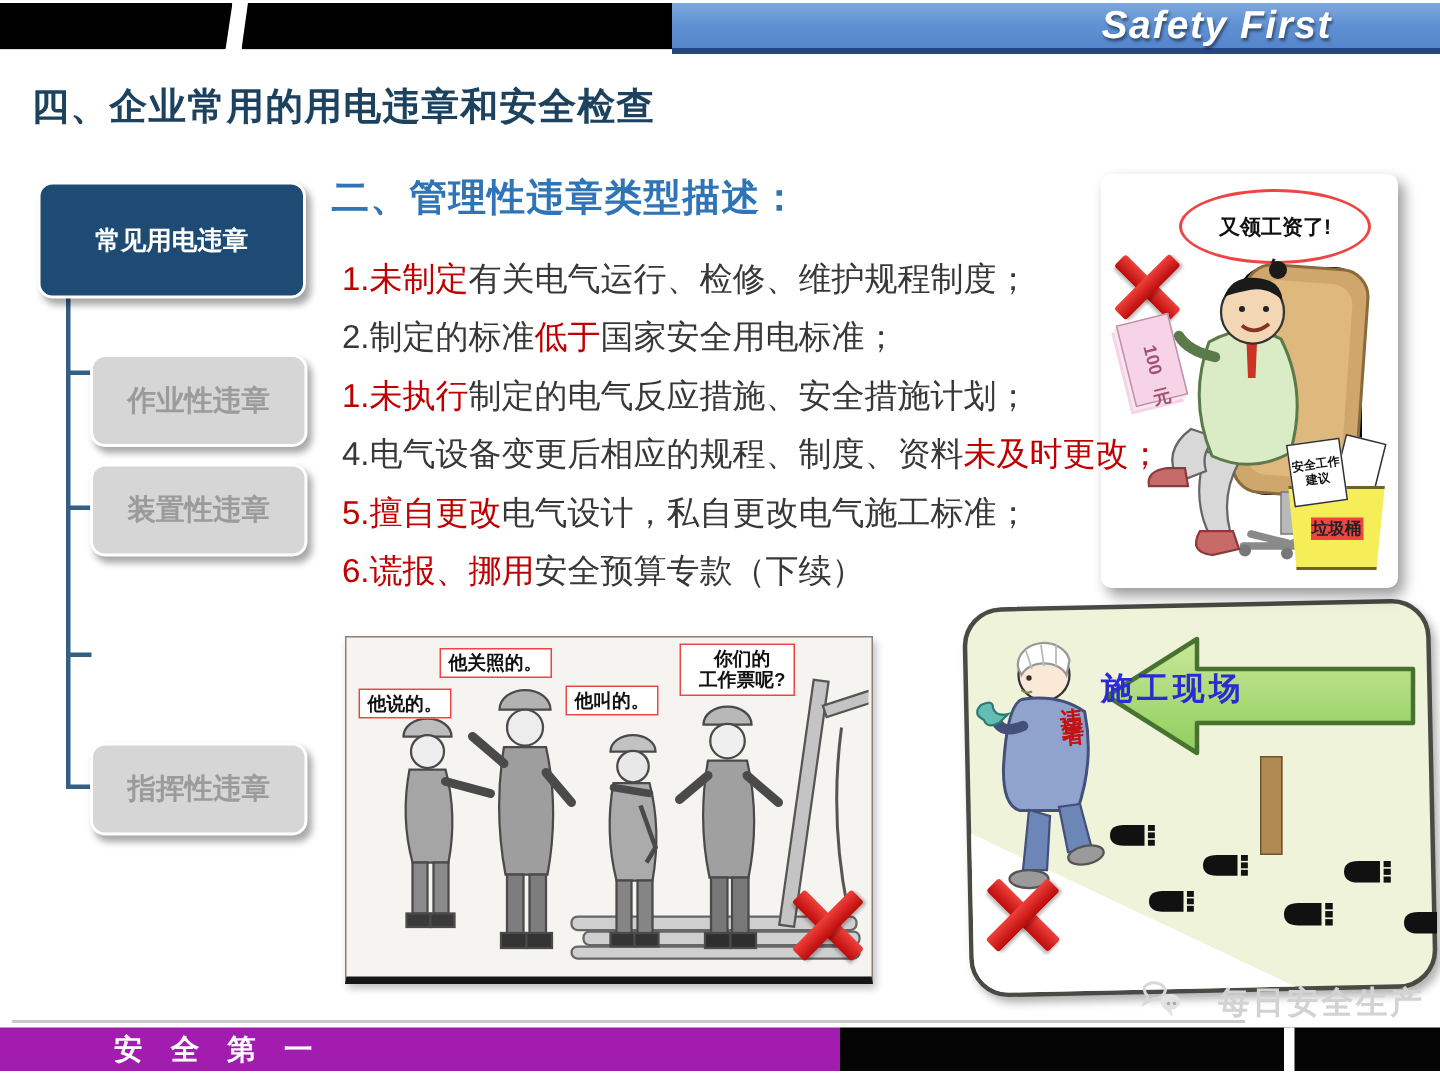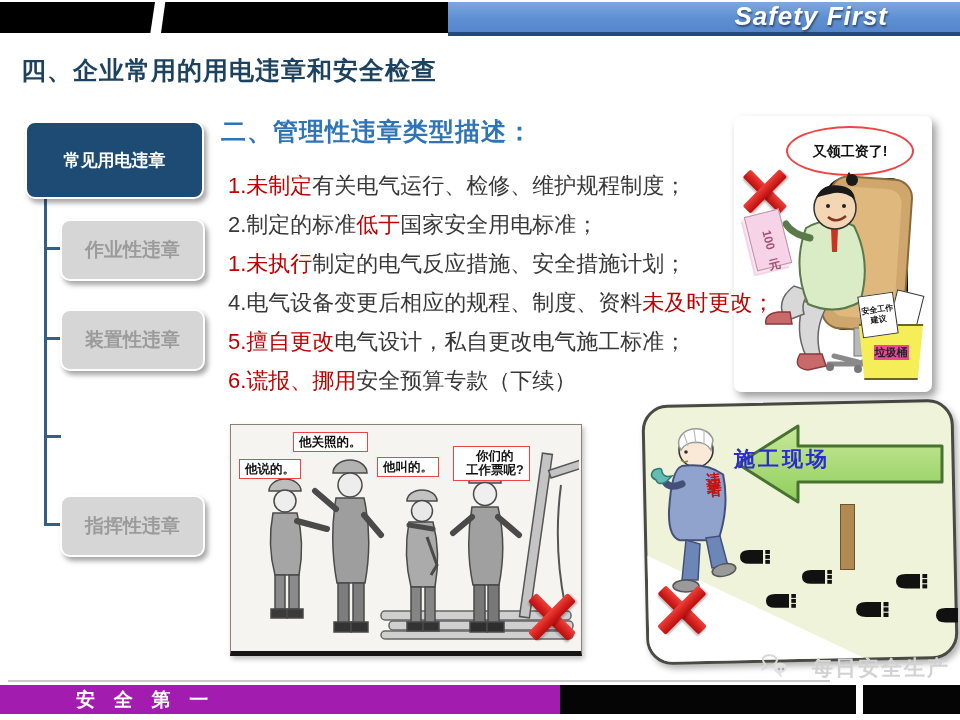--- a/index.html
+++ b/index.html
@@ -19,21 +19,21 @@
   .page-title{position:absolute;left:21px;top:54px;font-size:25px;font-weight:bold;color:#1c425f;
       font-family:"Liberation Serif","DejaVu Serif",serif;letter-spacing:1px;}
 
   
   .node{position:absolute;display:flex;align-items:center;justify-content:center;
       border:2px solid #fff;border-radius:10px;box-shadow:3px 4px 5px rgba(0,0,0,.35);
       font-family:"Liberation Serif","DejaVu Serif",serif;font-weight:bold;}
   .node-root{left:25px;top:121px;width:175px;height:74px;background:#1d4b74;color:#fff;font-size:17px;}
   .node-sub{left:60px;width:141px;height:58px;background:#d6d6d6;color:#9b9b9b;font-size:19px;}
   .node-sub.active{background:#5b8cc9;color:#fff;}
-  .n2{top:219px;} .n3{top:309px;} .n4{top:407px;} .n5{top:495px;}
+  .n2{top:236px;} .n3{top:309px;} .n4{top:407px;} .n5{top:495px;}
   .conn-v{position:absolute;left:44px;top:195px;width:3px;height:330px;background:#335f85;}
   .conn-h{position:absolute;left:44px;width:17px;height:3px;background:#335f85;}
   .c2{top:247px;} .c3{top:337px;} .c4{top:435px;} .c5{top:523px;}
 
   
   .content-heading{position:absolute;left:221px;top:115px;font-size:25px;font-weight:bold;
       color:#2e74b6;letter-spacing:1px;}
   .v-list{position:absolute;left:228px;top:174px;z-index:6;}
   .v-item{font-size:22px;color:#383838;white-space:nowrap;line-height:23px;margin-bottom:16px;}
   .v-item .red{color:#c00000;}
@@ -53,31 +53,31 @@
       border-radius:7px;box-shadow:4px 5px 9px rgba(0,0,0,.4);z-index:1;}
   .boss-bubble{left:52px;top:10px;width:124px;height:46px;border-radius:50%;font-size:14px;}
   .boss-bubble-tail{position:absolute;left:112px;top:56px;width:2px;height:12px;background:#222;transform:rotate(25deg);}
   .money-note{position:absolute;left:16px;top:96px;width:34px;height:54px;background:#f6d3e6;
       border:1px solid #c090a8;transform:rotate(-14deg);display:flex;align-items:center;justify-content:center;
       box-shadow:-2px 2px 0 #fbe7f2,-4px 4px 0 #f6d3e6;}
   .money-note span{writing-mode:vertical-rl;font-size:12px;color:#a05070;font-weight:bold;}
   .bin{position:absolute;left:122px;top:208px;width:66px;height:52px;background:#f6ee58;
       border:2px solid #6b6525;clip-path:polygon(4% 0,96% 0,88% 100%,12% 100%);
       display:flex;align-items:center;justify-content:center;}
-  .bin span{font-size:11px;font-weight:bold;color:#222;background:#ec4899;padding:0 1px;}
+  .bin span{font-size:11px;font-weight:bold;color:#222;background:#ef4444;padding:0 1px;}
   .bin-paper{position:absolute;background:#fff;border:1px solid #333;color:#111;font-weight:bold;
       display:flex;flex-direction:column;align-items:center;justify-content:center;font-size:8px;line-height:1.2;}
   .paper1{left:126px;top:178px;width:34px;height:40px;transform:rotate(-8deg);z-index:2;}
   .paper2{left:158px;top:176px;width:26px;height:38px;transform:rotate(14deg);}
 
   
   .card-workers{position:absolute;left:230px;top:424px;width:350px;height:226px;background:#f5f4f0;
       border:1px solid #8b7f78;border-bottom:5px solid #161616;box-shadow:2px 3px 5px rgba(0,0,0,.25);}
   .wk-bubble{font-size:12.5px;padding:2px 5px;border-width:1.5px;}
-  .wb1{left:8px;top:34px;} .wb2{left:62px;top:7px;} .wb3{left:146px;top:32px;} .wb4{left:222px;top:21px;padding-left:12px;}
+  .wb1{left:8px;top:34px;} .wb2{left:62px;top:7px;} .wb3{left:146px;top:32px;} .wb4{left:222px;top:4px;padding-left:12px;}
 
   
   .card-site{position:absolute;left:640px;top:398px;width:318px;height:266px;}
   .site-bg{position:absolute;left:4px;top:4px;width:306px;height:254px;background:#eef3da;
       border:3px solid #4a4a44;border-radius:26px;transform:rotate(-1.2deg);
       box-shadow:3px 4px 6px rgba(0,0,0,.3);overflow:hidden;}
   .site-tear{position:absolute;left:-4px;top:130px;width:230px;height:130px;background:#fff;
       clip-path:polygon(0 12%,100% 100%,0 100%);}
   .arrow-sign{position:absolute;left:92px;top:22px;width:216px;height:88px;}
   .arrow-label{position:absolute;left:76px;top:28px;width:132px;height:34px;display:flex;align-items:center;

